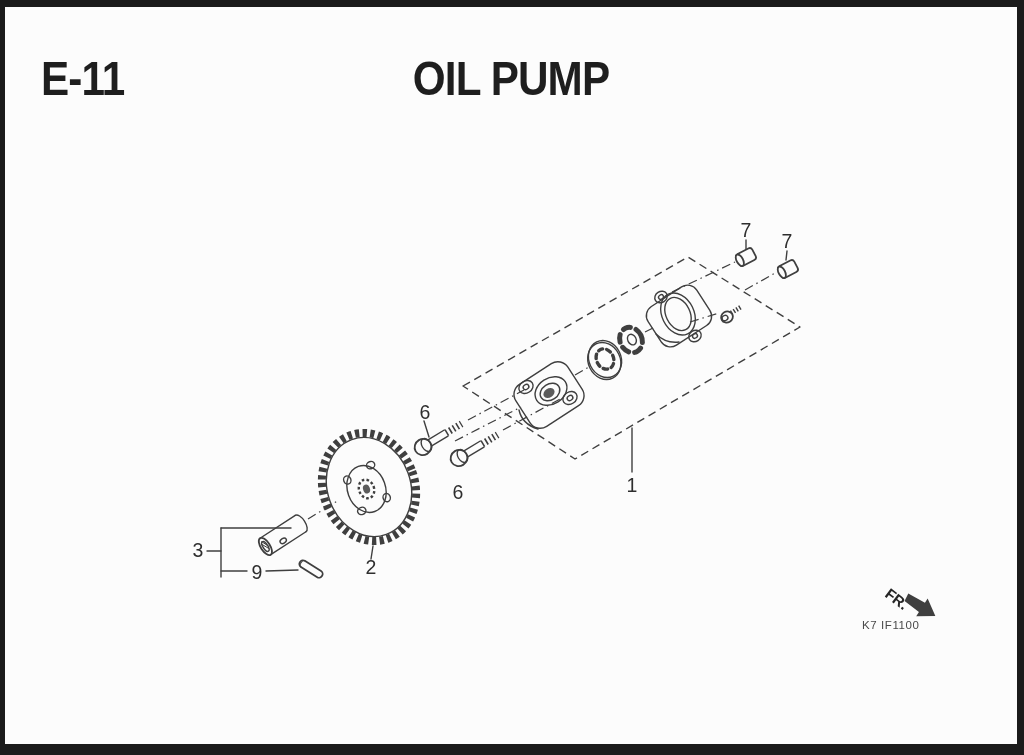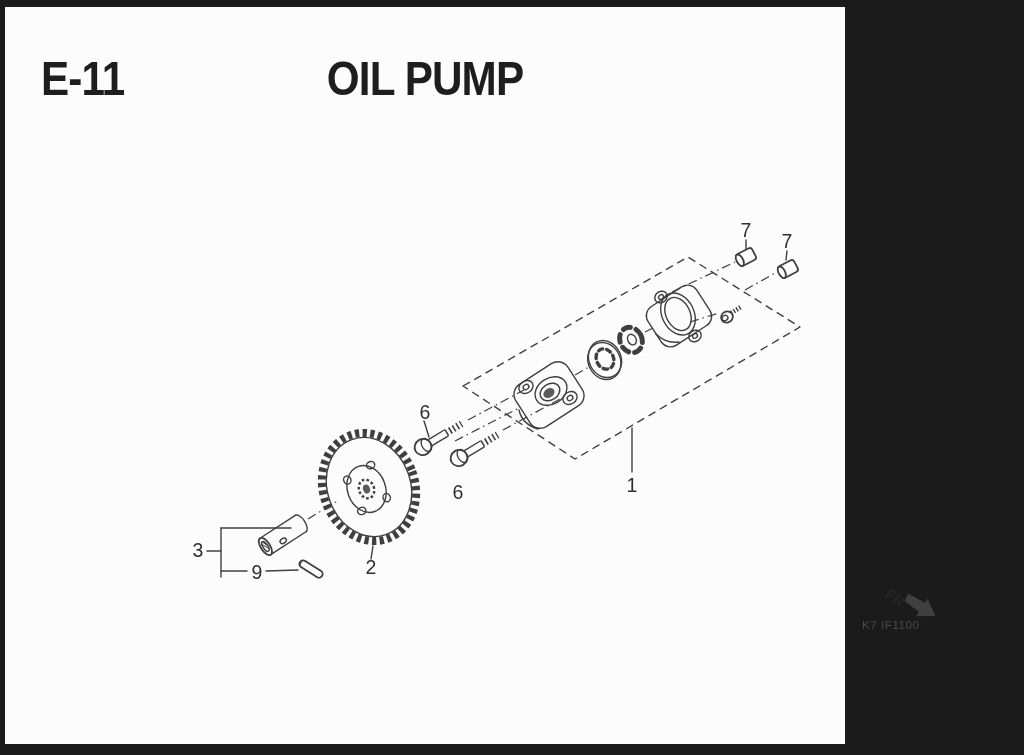--- a/index.html
+++ b/index.html
@@ -2,21 +2,21 @@
 <html style="--paper: #fcfcfc; --frame: #1b1b1b; --line: #3f3f3f; --label: #2e2e2e; --title: #1e1e1e;"><head>
 <meta charset="utf-8">
 <style>
   html,body{margin:0;padding:0}
   body{
     position:relative;width:1024px;height:755px;overflow:hidden;
     background:var(--frame,#1b1b1b);
     font-family:"Liberation Sans",sans-serif;
   }
   .paper{
-    position:absolute;left:5px;top:7px;width:840px;height:737px;
+    position:absolute;left:5px;top:7px;width:1012px;height:737px;
     background:var(--paper,#fcfcfc);
   }
   .section-code{
     position:absolute;left:36px;top:48px;
     font-size:48px;font-weight:bold;letter-spacing:-1px;line-height:1;
     color:var(--title,#1e1e1e);
     transform:scaleX(.88);transform-origin:left top;
   }
   .page-title{
     position:absolute;left:0;right:0;top:48px;text-align:center;

